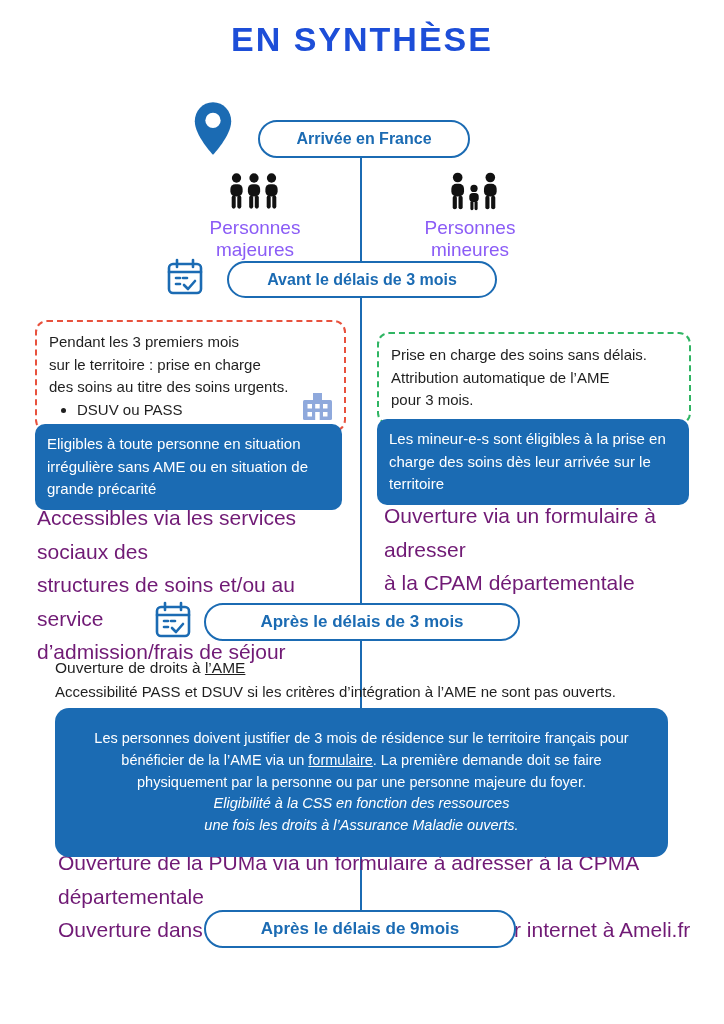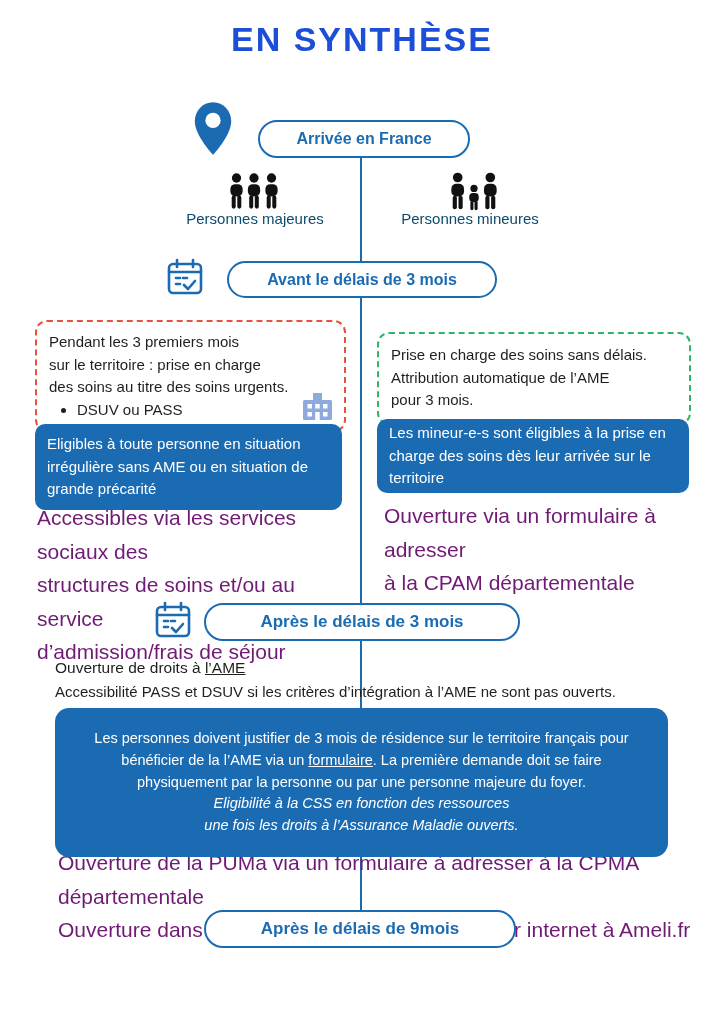--- a/index.html
+++ b/index.html
@@ -14,35 +14,35 @@
   .vline{left:360px;top:140px;width:2px;height:780px;background:#1B6BB3;z-index:0;}
   .pill{background:#fff;border:2px solid #1B6BB3;border-radius:24px;color:#1B6BB3;
         font-weight:700;display:flex;align-items:center;justify-content:center;z-index:2;}
   .pill-arrival{left:258px;top:120px;width:212px;height:38px;font-size:16px;}
   .pill-before3{left:227px;top:261px;width:270px;height:37px;font-size:16px;}
   .pill-after3{left:204px;top:603px;width:316px;height:38px;font-size:17px;}
   .pill-after9{left:204px;top:910px;width:312px;height:38px;font-size:17px;}
   .pin-icon{left:190px;top:100px;width:46px;height:58px;z-index:1;}
   .icon-adults{left:226px;top:170px;width:56px;height:44px;z-index:1;}
   .icon-minors{left:445px;top:170px;width:58px;height:44px;z-index:1;}
-  .group-label{top:210px;font-size:15px;text-align:center;color:#0c4a6e;}
+  .group-label{top:217px;font-size:19px;text-align:center;color:#8b5cf6;}
   .label-adults{left:170px;width:170px;}
   .label-minors{left:386px;width:168px;}
   .cal-icon{width:40px;height:40px;z-index:2;}
   .cal1{left:165px;top:257px;}
   .cal2{left:153px;top:600px;}
   .dashed{border-radius:12px;z-index:1;font-size:15px;line-height:1.5;color:#1f1f1f;background:#fff;}
   .dashed-red{left:35px;top:320px;width:311px;height:112px;border:2px dashed #E8513D;padding:9px 12px;}
   .dashed-green{left:377px;top:332px;width:314px;height:93px;border:2px dashed #2FB563;padding:10px 12px;}
   .bullets{list-style:disc;padding-left:28px;}
   .bullets li{font-size:15px;}
   .building-icon{left:301px;top:391px;width:33px;height:29px;z-index:5;}
   .bluebox{background:#1B6BB3;color:#fff;border-radius:10px;z-index:2;font-size:15px;line-height:1.5;}
   .bb-left{left:35px;top:424px;width:307px;padding:9px 12px;}
-  .bb-right{left:377px;top:419px;width:312px;padding:3px 12px;}
+  .bb-right{left:377px;top:419px;width:312px;padding:9px 12px;}
   .orange{color:#701a75;font-size:21px;line-height:1.6;}
   .note-left{left:37px;top:501px;width:320px;}
   .note-right{left:384px;top:499px;width:300px;}
   .note-bottom{left:58px;top:846px;width:650px;}
   .line-ame{left:55px;top:659px;font-size:15.5px;z-index:2;}
   .line-pass{left:55px;top:683px;font-size:15px;white-space:nowrap;z-index:2;}
   .bb-big{left:55px;top:708px;width:613px;border-radius:14px;padding:20px 8px;
           text-align:center;font-size:14.5px;line-height:1.5;}
   .bb-big .row{white-space:nowrap;}
   .it{font-style:italic;}

